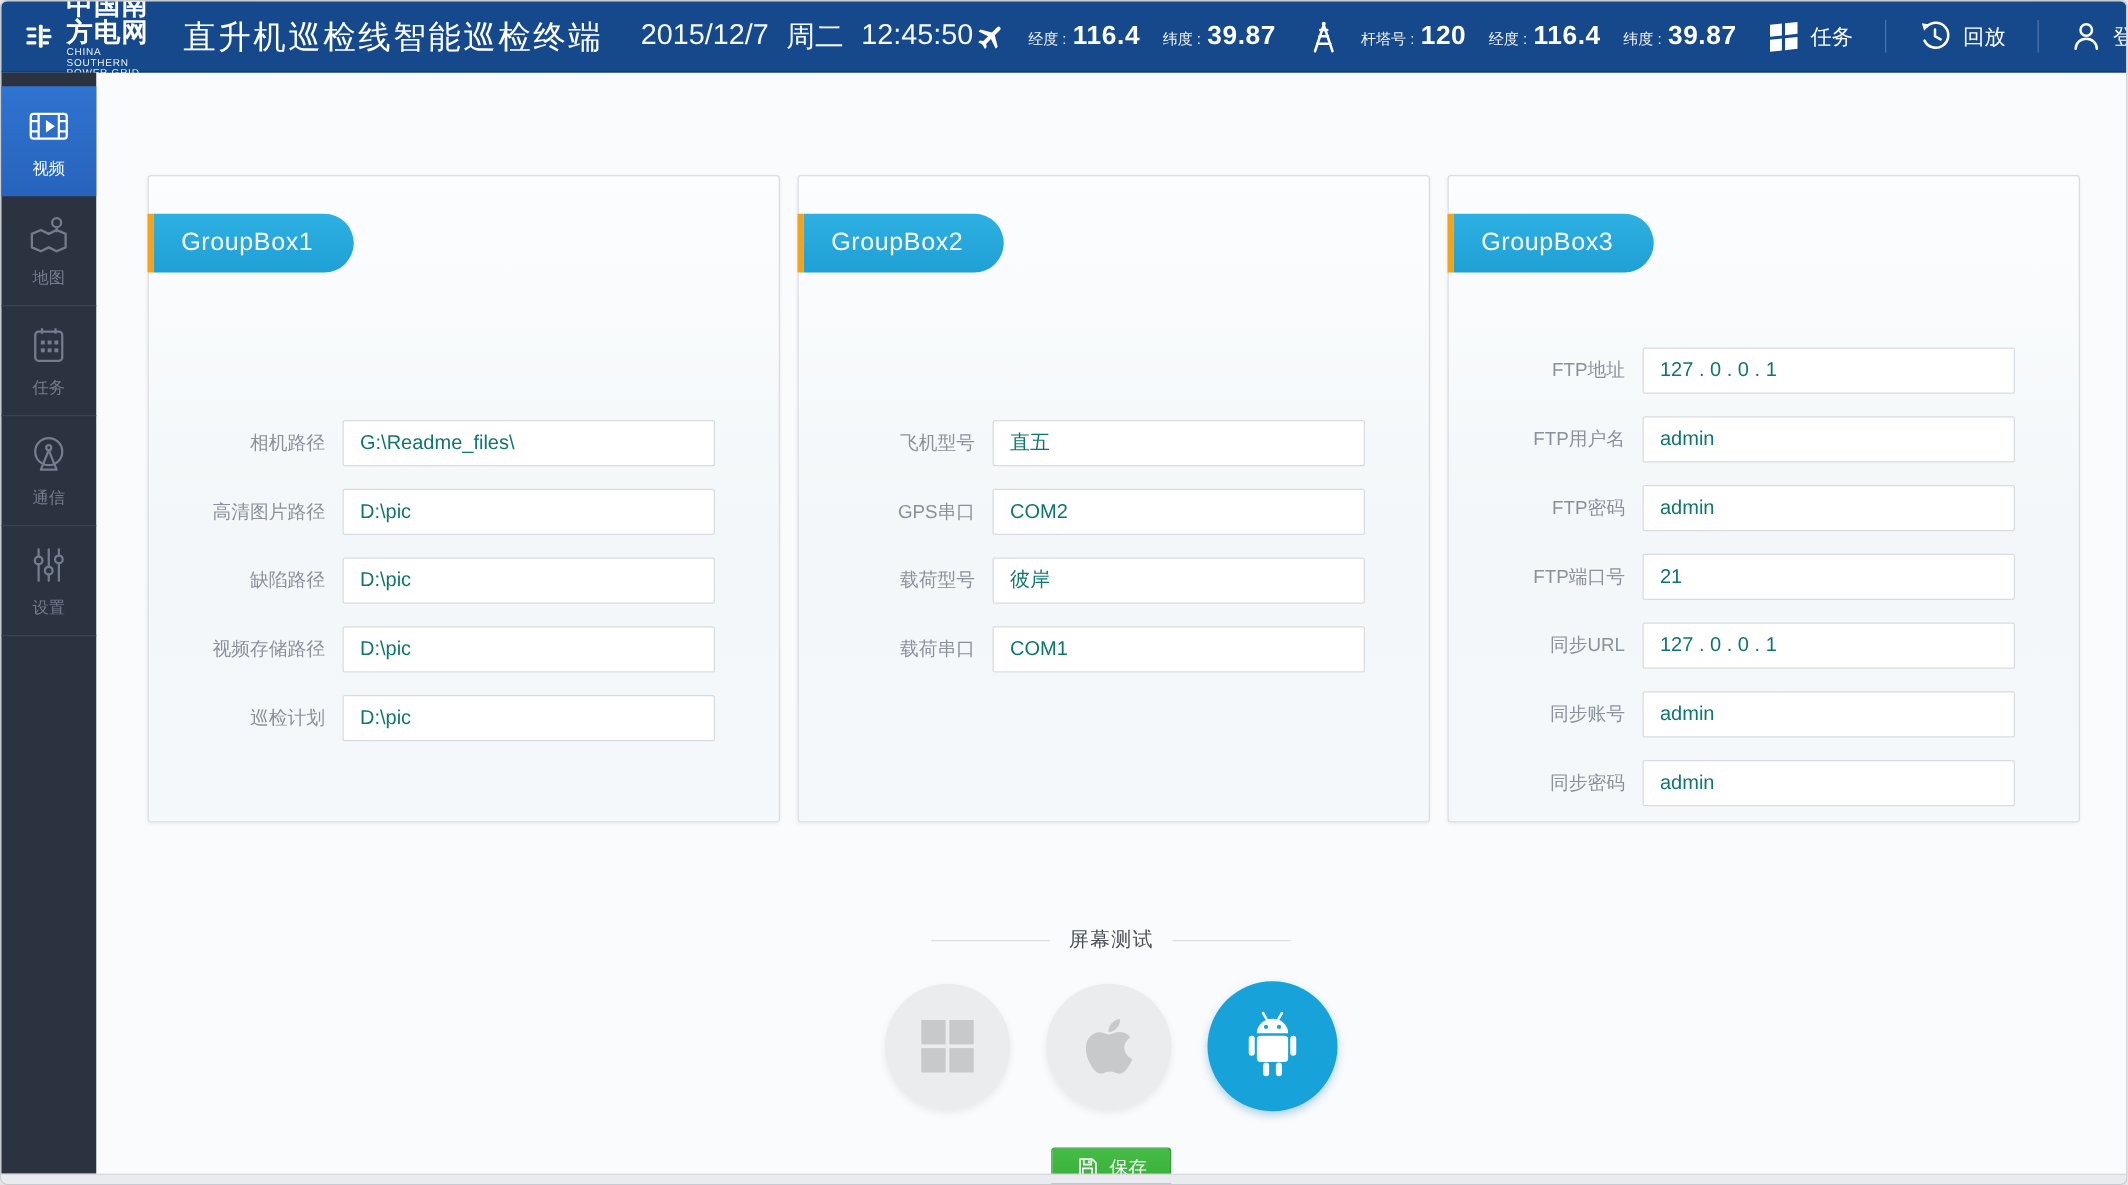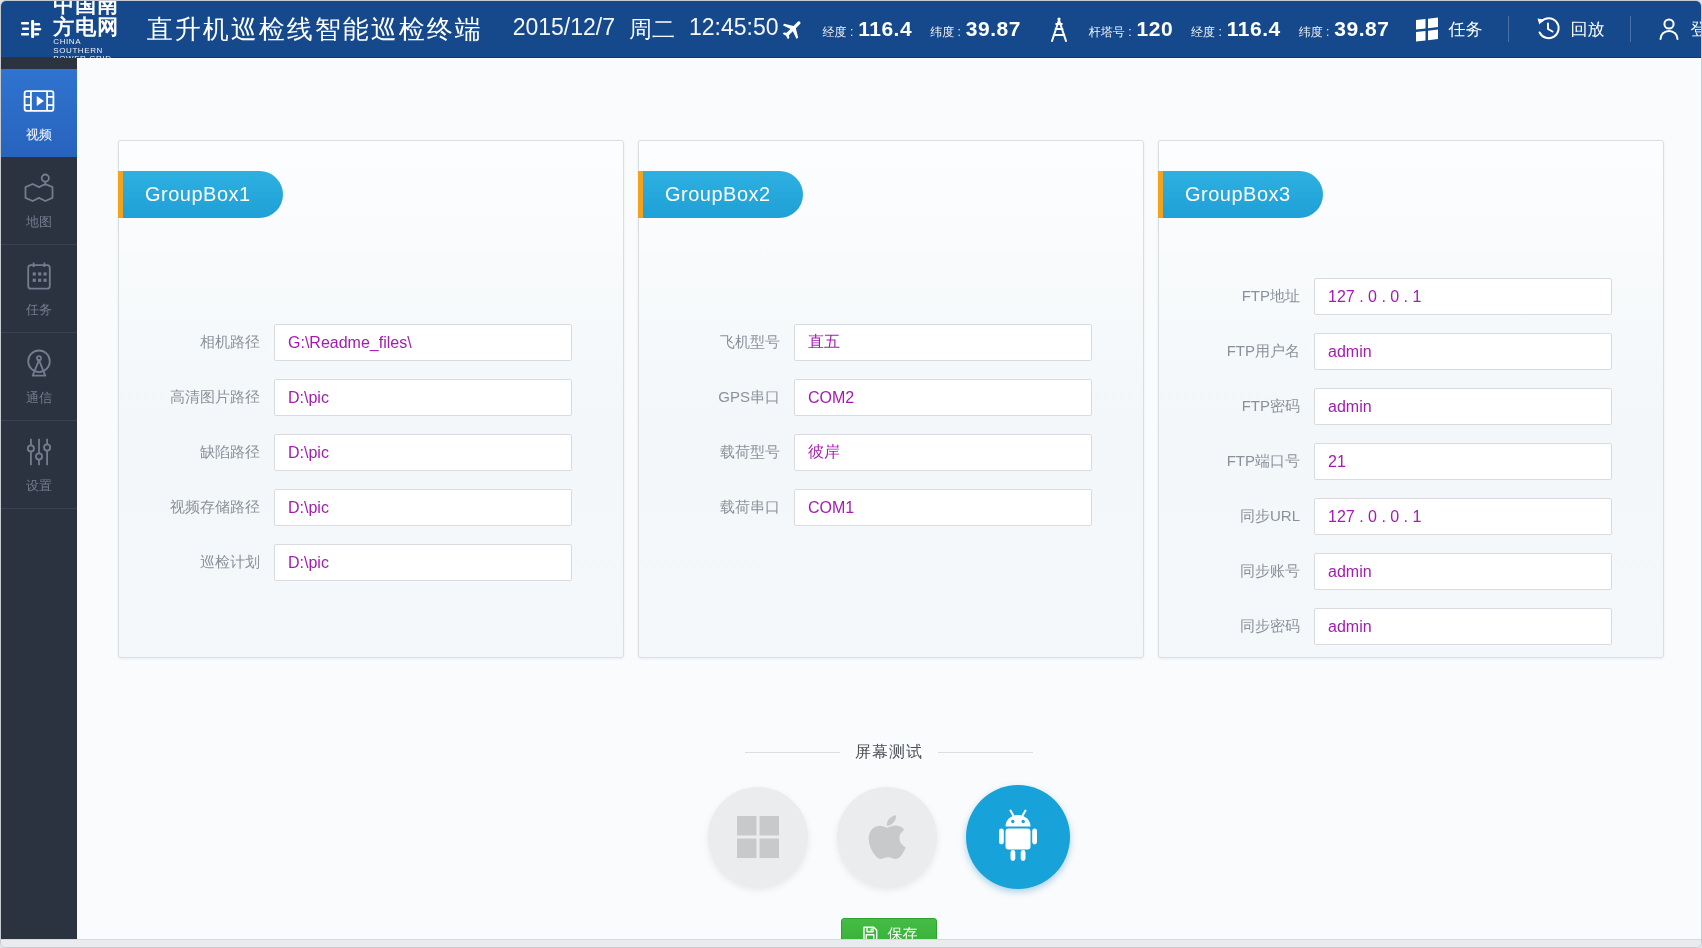--- a/index.html
+++ b/index.html
@@ -30,25 +30,25 @@
   .side-item.active { background:linear-gradient(180deg,#2f74d0,#2763bd); color:#ffffff; border-bottom:none; }
 
   
   .content { position:absolute; left:76px; top:57px; right:0; bottom:8px;margin-top:36px; }
   .panels { position:absolute; top:46px; left:41px; display:flex; gap:14px; }
   .panel { position:relative; width:506px; height:518px; background:linear-gradient(180deg,#fcfdfe 0%,#f3f7f9 55%,#f5f8fa 100%); border:1px solid #d9dee3; border-radius:3px; box-shadow:0 1px 3px rgba(40,60,80,.07); }
   .gb-tab { position:absolute; left:-1px; top:30px; height:47px; display:flex; align-items:stretch; }
   .gb-accent { width:5px; background:#f2a21b; }
   .gb-pill { background:linear-gradient(180deg,#2fb0e2,#1fa0d6); color:#fff; font-size:20px; letter-spacing:.5px; display:flex; align-items:center; padding:0 32px 0 22px; border-radius:0 24px 24px 0; min-width:110px; }
   .rows { position:absolute; left:0; right:0; }
-  .rows.r5 { top:183px; }
+  .rows.r5 { top:195px; }
   .rows.r7 { top:137px; }
   .form-row { display:flex; align-items:center; justify-content:flex-end; padding-right:51px; height:37px; margin-bottom:18px; }
   .form-label { font-size:15px; color:#8b919b; margin-right:14px; white-space:nowrap; }
-  .form-input { width:298px; height:37px; background:#fff; border:1px solid #d8dce1; border-radius:2px; font-family:"Liberation Sans","DejaVu Sans",sans-serif; font-size:16px; color:#a21caf; padding:0 13px; outline:none; }
+  .form-input { width:298px; height:37px; background:#fff; border:1px solid #d8dce1; border-radius:2px; font-family:"Liberation Sans","DejaVu Sans",sans-serif; font-size:16px; color:#0f766e; padding:0 13px; outline:none; }
 
   
   .test-title { position:absolute; top:648px; left:50%; transform:translateX(-50%); display:flex; align-items:center; gap:15px; }
   .test-title .line { width:95px; height:1px; background:#dcdfe2; }
   .test-title .txt { font-size:16px; color:#4a4f56; letter-spacing:1px; }
   .test-circles { position:absolute; top:691px; left:50%; transform:translateX(-50%); display:flex; align-items:center; gap:29px; }
   .circle { width:100px; height:100px; border-radius:50%; background:#ebeced; display:flex; align-items:center; justify-content:center; cursor:pointer; box-shadow:0 3px 6px rgba(60,70,80,.10); }
   .circle svg { display:block; }
   .circle.android { width:104px; height:104px; background:#17a2d9; box-shadow:0 3px 7px rgba(23,130,190,.35); }
 

